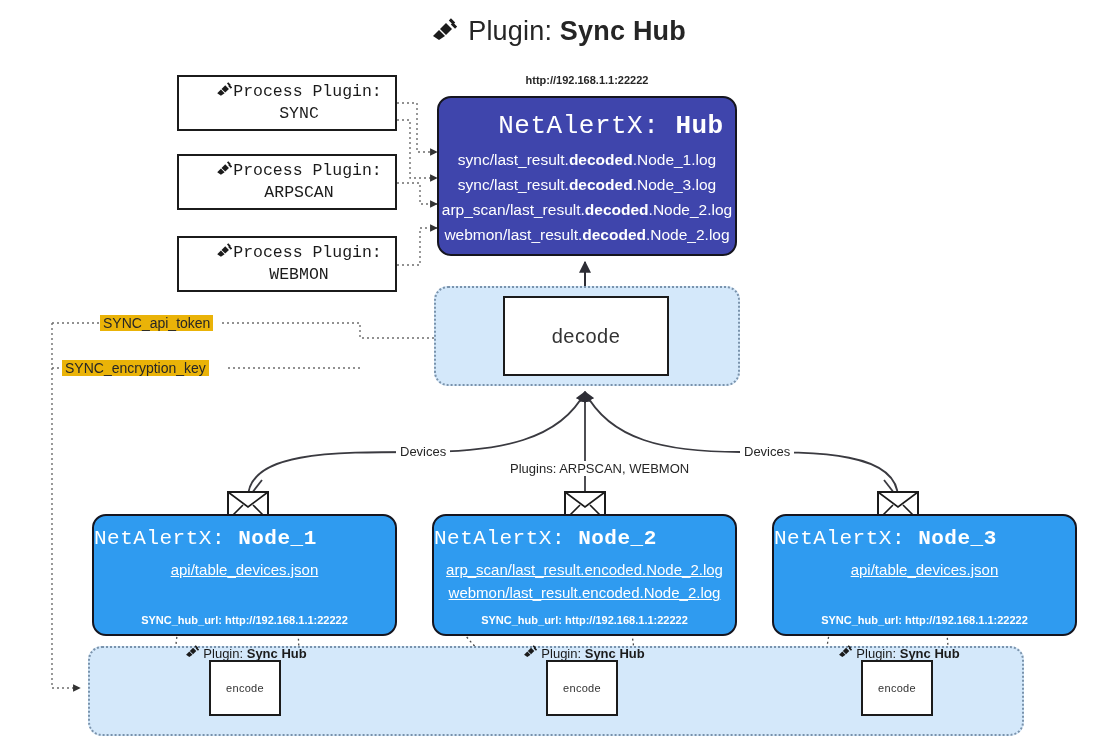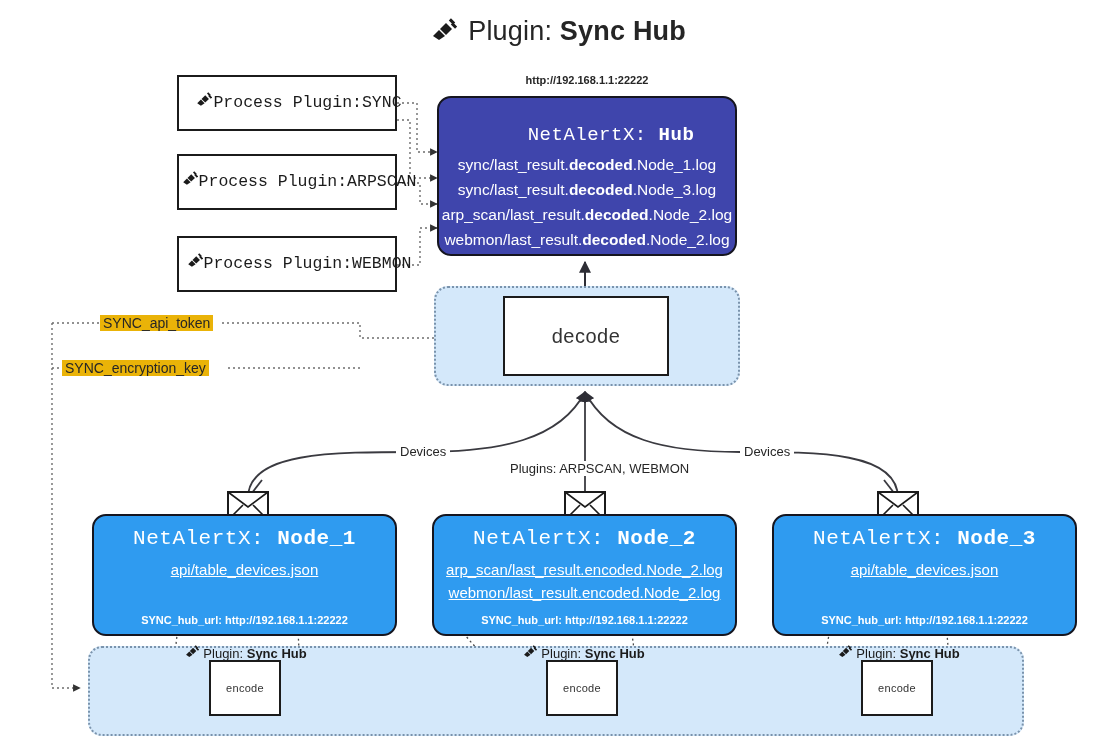--- a/index.html
+++ b/index.html
@@ -11,31 +11,31 @@
   
   .title{position:absolute;left:0;top:16px;width:1117px;text-align:center;
          font-size:27px;color:#252525;letter-spacing:.2px;}
   .title .plug{font-size:25px;vertical-align:-2px;margin-right:4px;}
   .title .strong{font-weight:bold;}
 
   
   .proc{position:absolute;width:220px;height:56px;background:#ffffff;
         border:2px solid #1b1b1b;box-sizing:border-box;
         font-family:"Liberation Mono", monospace;font-size:16.5px;color:#1b1b1b;
-        display:flex;flex-direction:row;align-items:center;justify-content:center;
+        display:flex;flex-direction:column;align-items:center;justify-content:center;
         line-height:1.25;padding-left:24px;}
   .proc .l1{display:flex;align-items:center;white-space:nowrap;}
   .proc .l1 .plug{font-size:15px;margin-right:1px;}
 
   
   .hub{position:absolute;left:437px;top:96px;width:300px;height:160px;
        background:#3f45ac;border:2.5px solid #15151f;border-radius:14px;
        box-sizing:border-box;color:#ffffff;}
-  .hub .hubtitle{font-family:"Liberation Mono", monospace;font-size:19px;
-       text-align:center;margin-top:26px;letter-spacing:.5px;padding-left:48px;}
+  .hub .hubtitle{font-family:"Liberation Mono", monospace;font-size:26px;
+       text-align:center;margin-top:13px;letter-spacing:.5px;padding-left:48px;}
   .hub .hubtitle b{font-weight:bold;}
   .hub .row{font-size:15.5px;text-align:center;line-height:1.62;white-space:nowrap;}
   .hub .rows{margin-top:6px;}
   .hub .row b{font-weight:bold;}
   .hubURL{position:absolute;left:437px;top:74px;width:300px;text-align:center;
           font-size:11px;font-weight:bold;color:#262626;}
 
   
   .cluster{position:absolute;background:#d4e8fa;border:2px dotted #7a93ac;
            border-radius:14px;box-sizing:border-box;}
@@ -47,21 +47,21 @@
 
   
   .varlabel{position:absolute;font-size:14px;color:#262626;background:#eab308;
             padding:0 3px;white-space:nowrap;}
 
   
   .node{position:absolute;width:305px;height:122px;background:#2f9bf0;
         border:2.5px solid #15151f;border-radius:14px;box-sizing:border-box;
         color:#ffffff;}
   .node .ntitle{font-family:"Liberation Mono", monospace;font-size:21px;
-        text-align:center;margin-top:11px;letter-spacing:.5px;}
+        text-align:left;margin-top:11px;letter-spacing:.5px;}
   .node .ntitle b{font-weight:bold;}
   .node .nrow{font-size:15px;text-align:center;line-height:1.55;white-space:nowrap;text-decoration:underline;}
   .node .nrows{margin-top:8px;}
   .node .nfoot{position:absolute;left:0;bottom:8px;width:100%;text-align:center;
         font-size:11px;font-weight:bold;color:#ffffff;}
 
   
   .envelope{position:absolute;width:42px;height:30px;}
   .envelope svg{display:block;}
 

